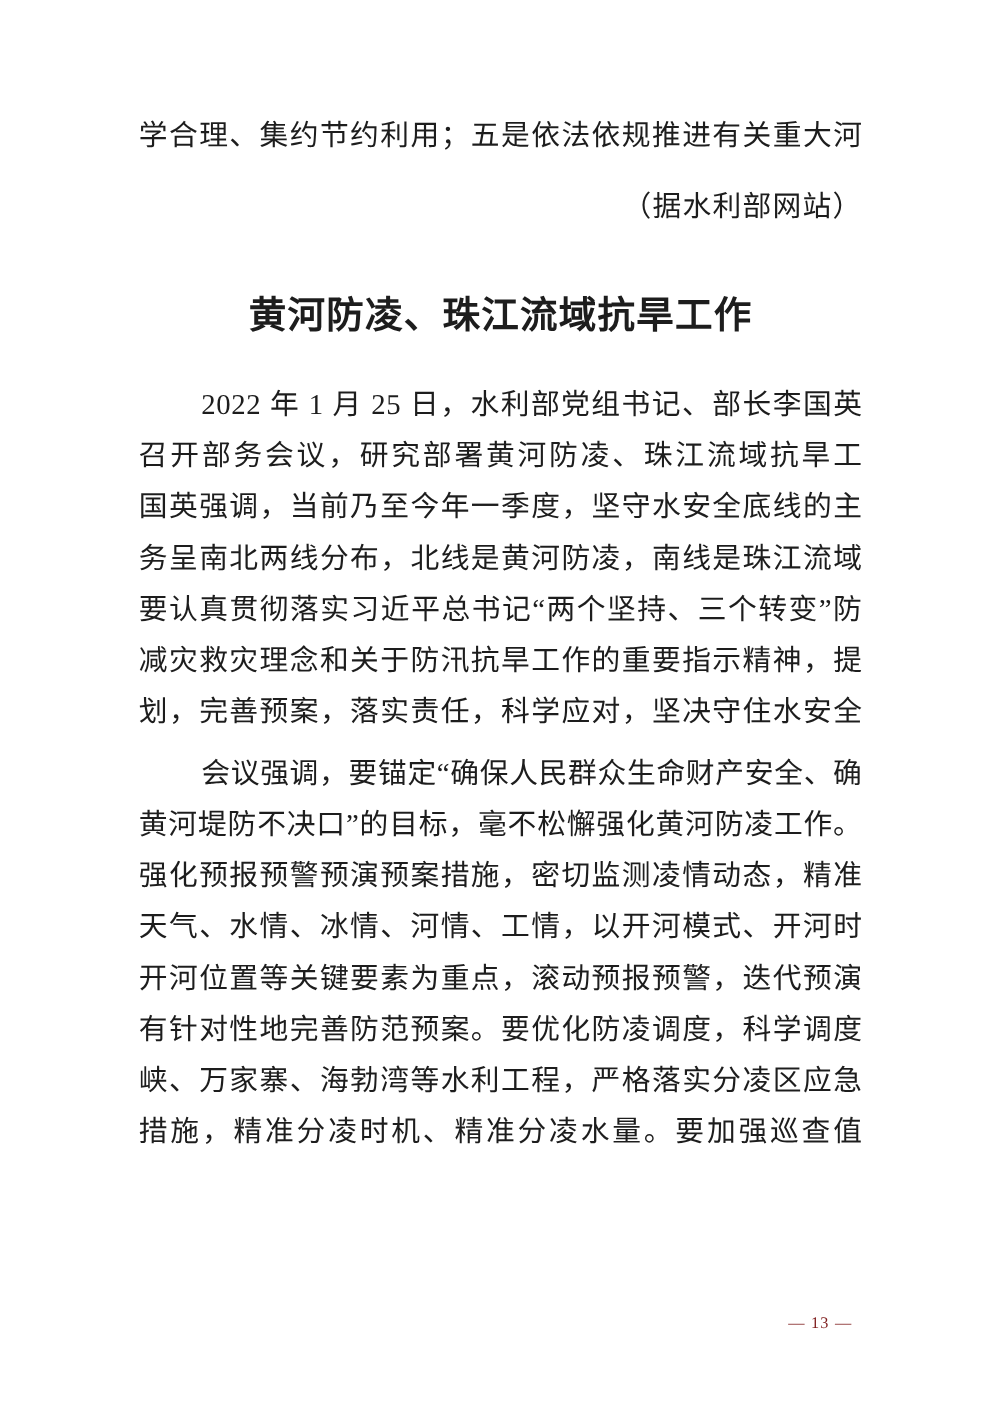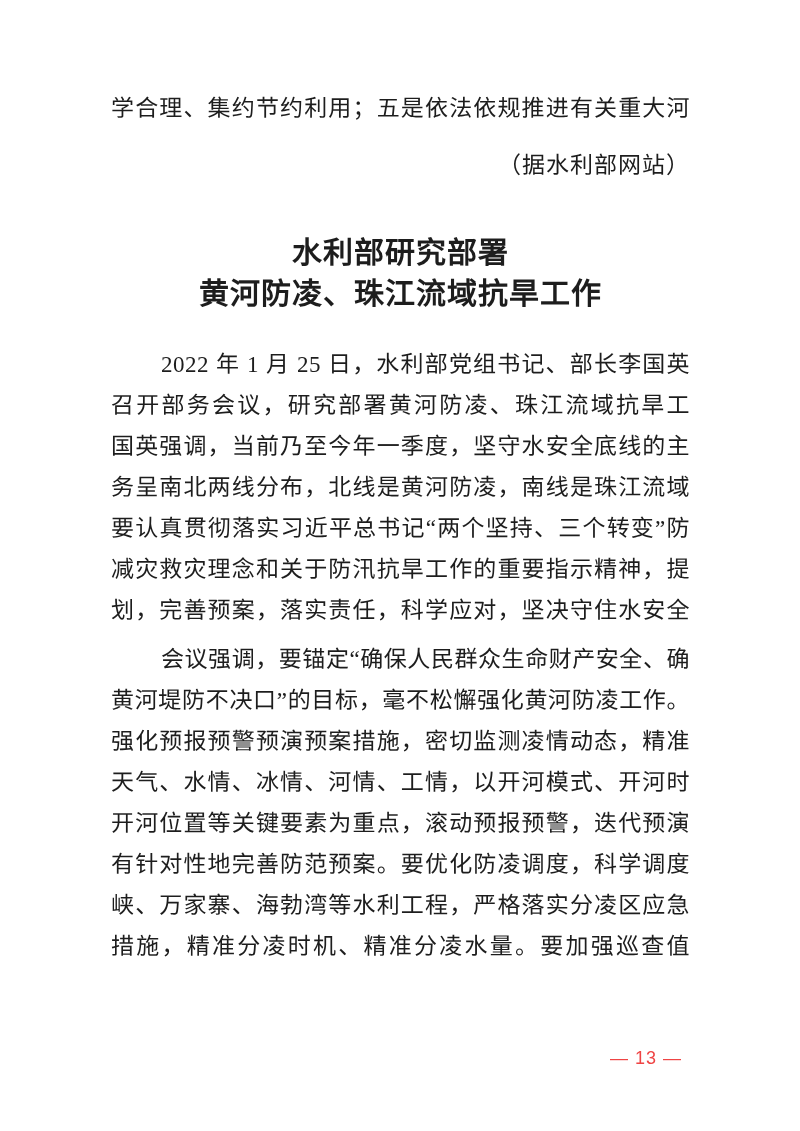--- a/index.html
+++ b/index.html
@@ -57,40 +57,39 @@
   .paragraph-1 {
     margin-top: 30px;
   }
   .paragraph-2 {
     margin-top: 8px;
   }
   .page-number {
     position: absolute;
     top: 1046px;
     right: 118px;
-    font-size: 18px;
+    font-size: 13px;
     line-height: 24px;
     letter-spacing: 1px;
-    font-family: Liberation Sans, sans-serif;
-    color: #ef4444;
+    font-family: Liberation Serif, serif;
+    color: #7f1d1d;
   }
 </style>
 </head>
 <body>
 
 <div class="page">
 
   <div>
     <div class="line">学合理、集约节约利用；五是依法依规推进有关重大河湖问</div>
   </div>
 
   <div class="attribution">（据水利部网站）</div>
 
   <div class="article-title">
-    <div class="title-line">水利部研究部署</div>
     <div class="title-line">黄河防凌、珠江流域抗旱工作</div>
   </div>
 
   <div class="paragraph-1">
     <div class="line indent">2022 年 1 月 25 日，水利部党组书记、部长李国英主持</div>
     <div class="line">召开部务会议，研究部署黄河防凌、珠江流域抗旱工作。李</div>
     <div class="line">国英强调，当前乃至今年一季度，坚守水安全底线的主要任</div>
     <div class="line">务呈南北两线分布，北线是黄河防凌，南线是珠江流域抗旱。</div>
     <div class="line">要认真贯彻落实习近平总书记“两个坚持、三个转变”防灾</div>
     <div class="line">减灾救灾理念和关于防汛抗旱工作的重要指示精神，提前谋</div>

